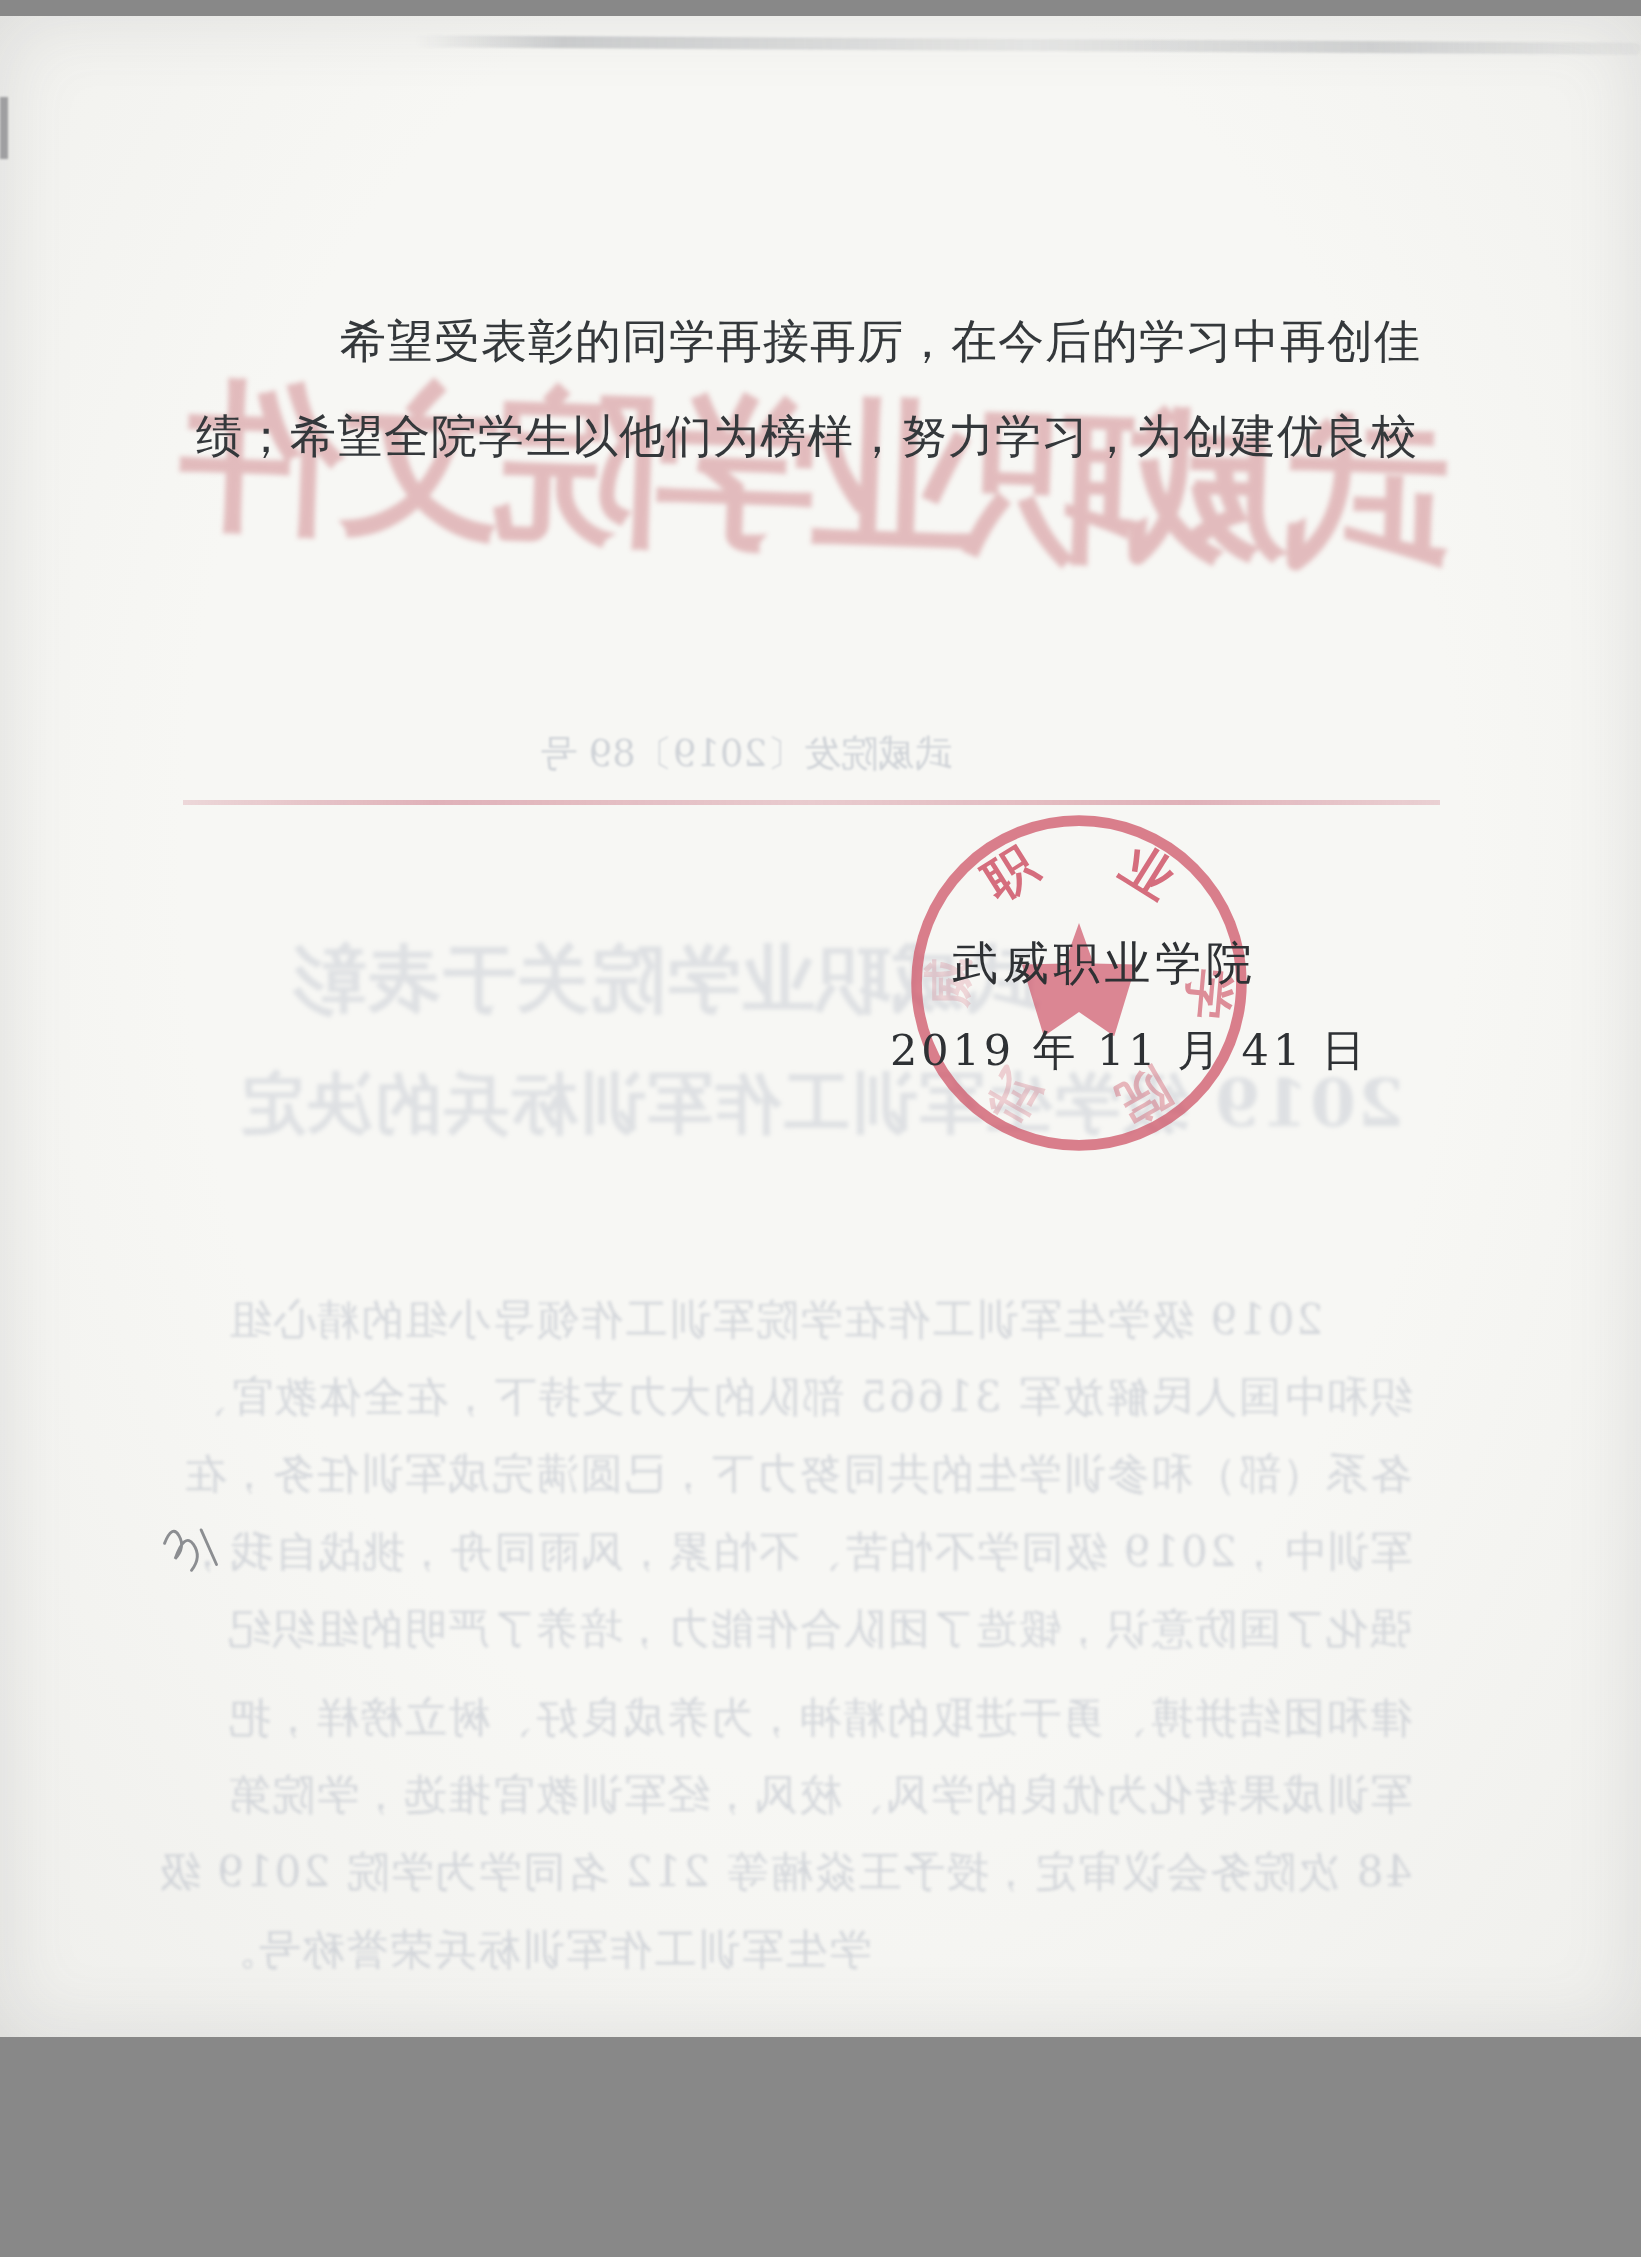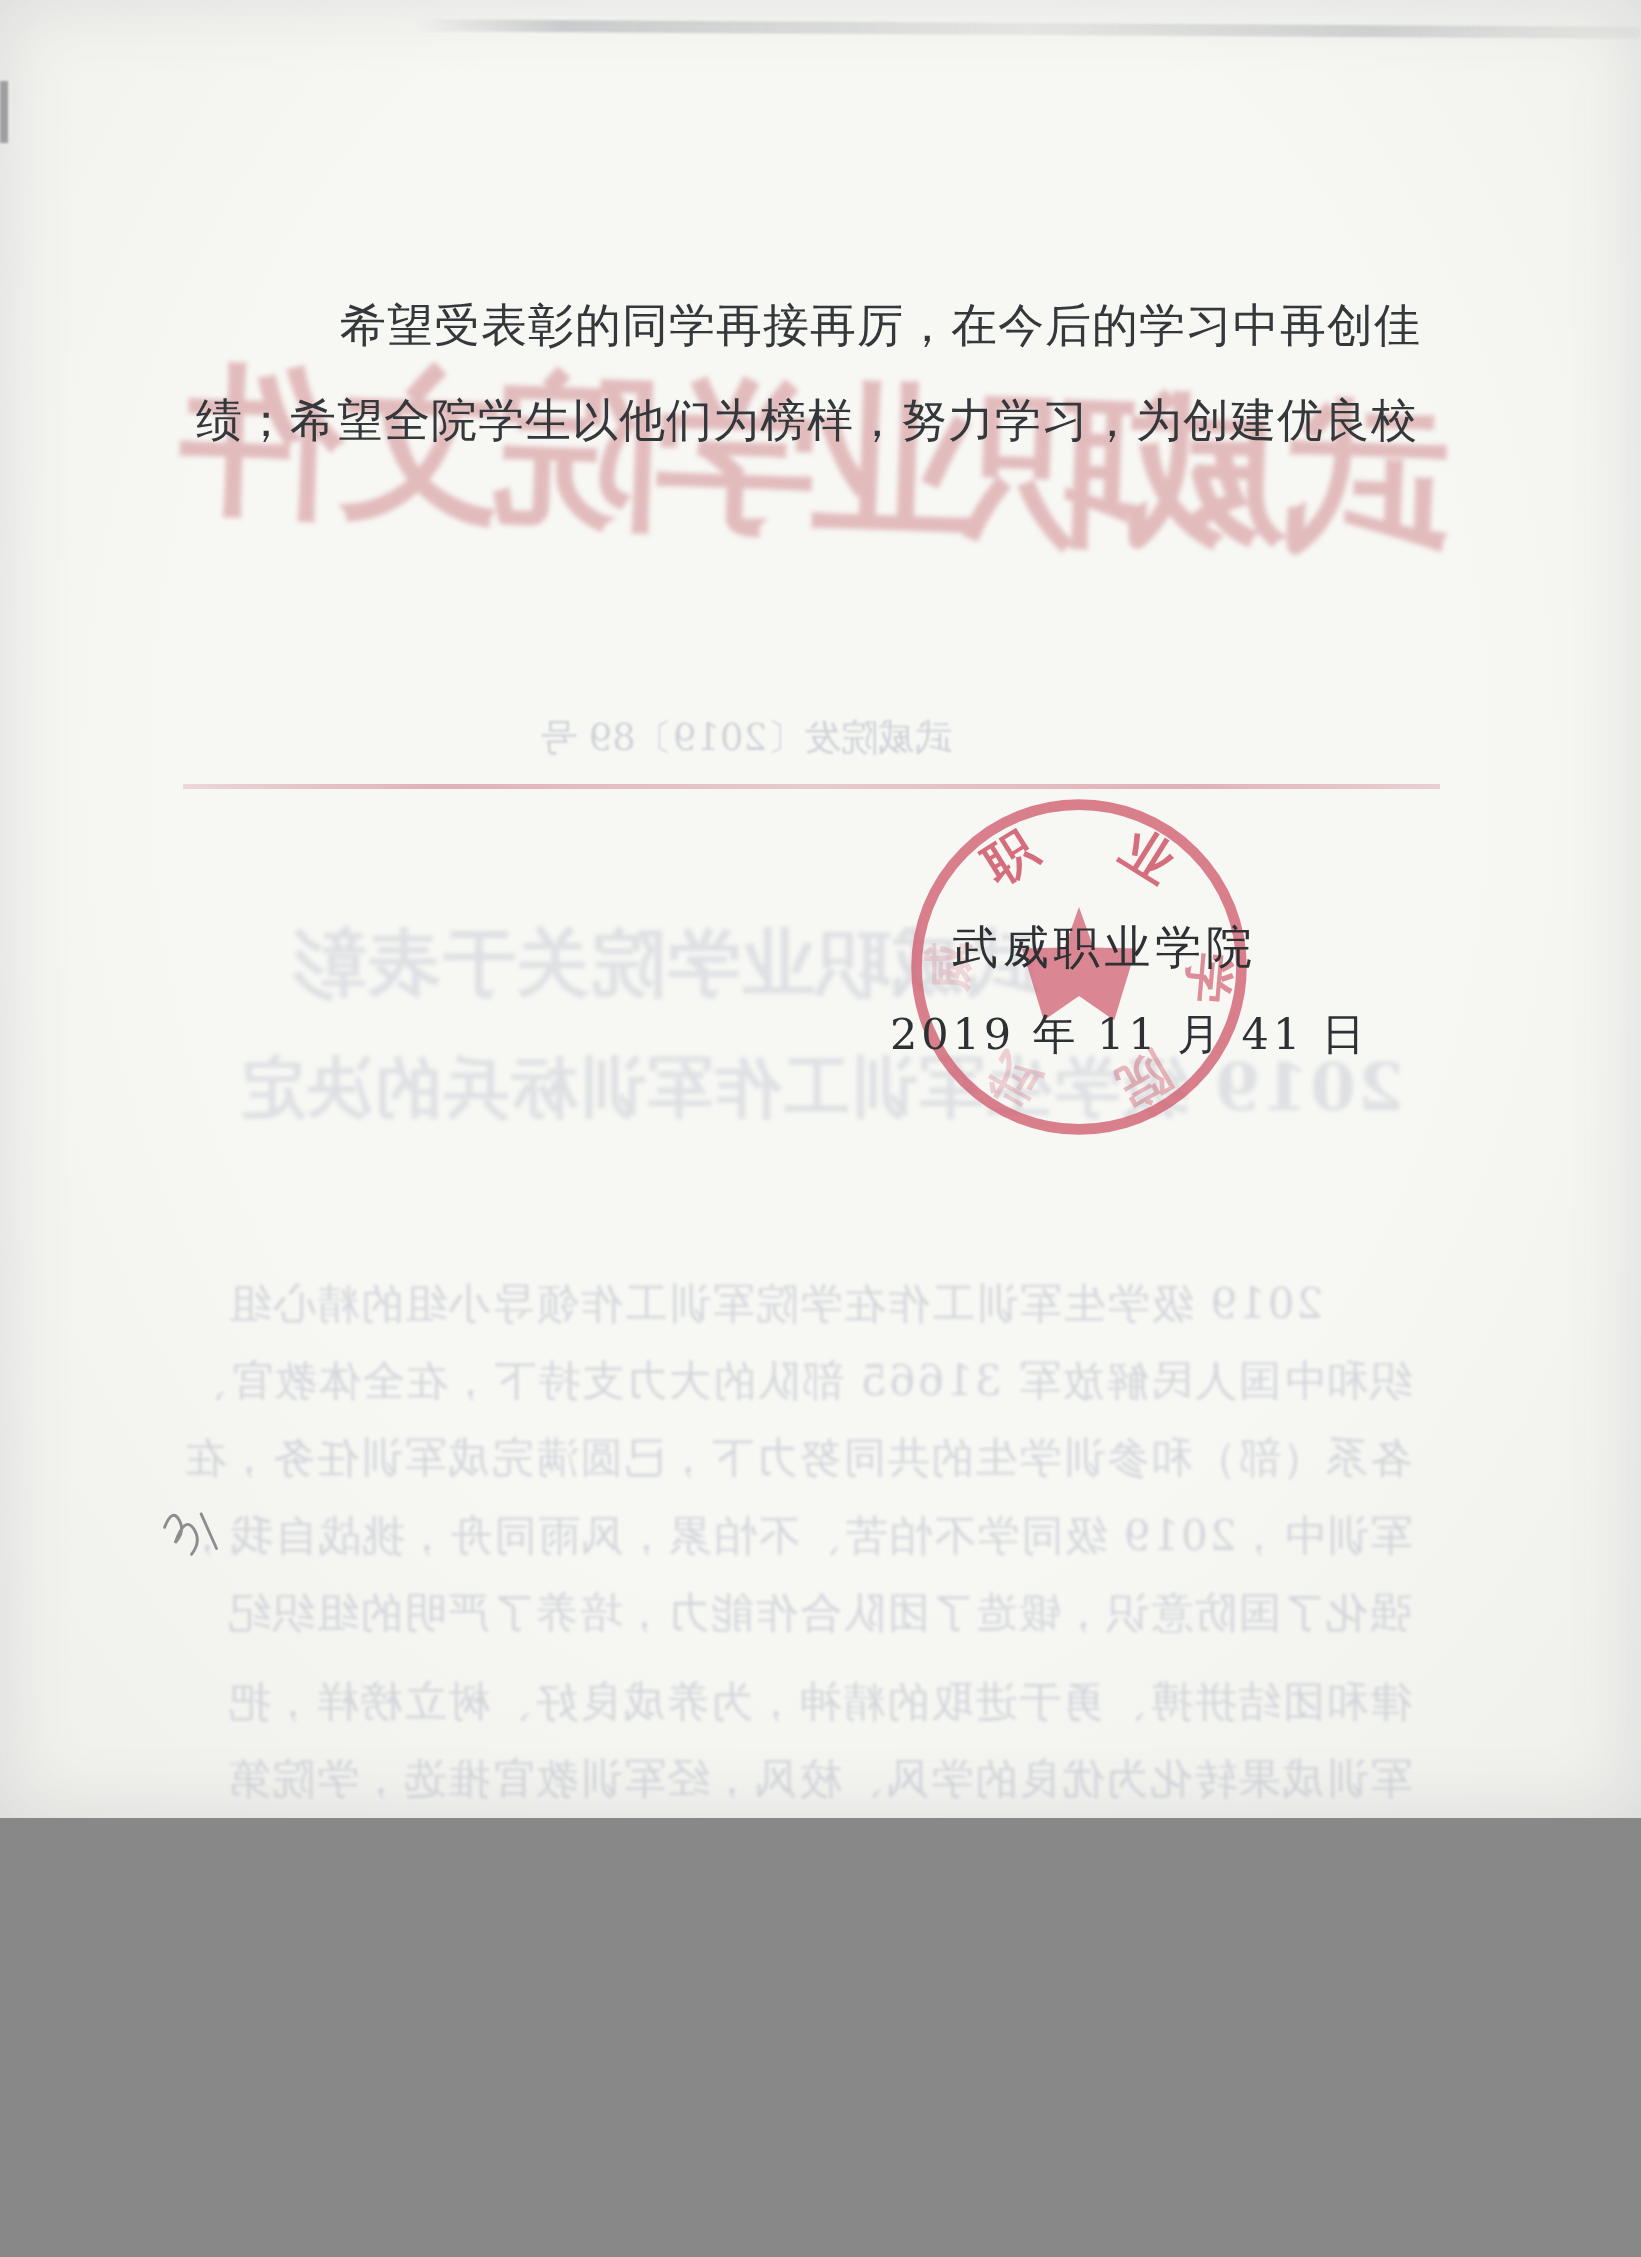--- a/index.html
+++ b/index.html
@@ -1,19 +1,19 @@
 <!DOCTYPE html>
 <html><head>
 <meta charset="utf-8">
 <style>
   html,body{margin:0;padding:0;background:#888;}
   #page{
     position:relative;
-    width:1641px;height:1818px;
-    margin:0 auto;
+    width:1641px;height:2021px;
+    margin:16px auto;
     background:radial-gradient(ellipse at 50% 42%, #f7f7f4 55%, #efefec 100%);
     box-shadow:inset 0 0 77px rgba(90,92,100,0.14);
     overflow:hidden;
     font-family:"DejaVu Serif","Liberation Serif",serif;
   }
   .abs{position:absolute;}
   
   .ink{color:#34383b;font-size:46px;letter-spacing:1px;white-space:nowrap;z-index:3;}
   
   .ghost{transform:scaleX(-1);white-space:nowrap;z-index:1;}

